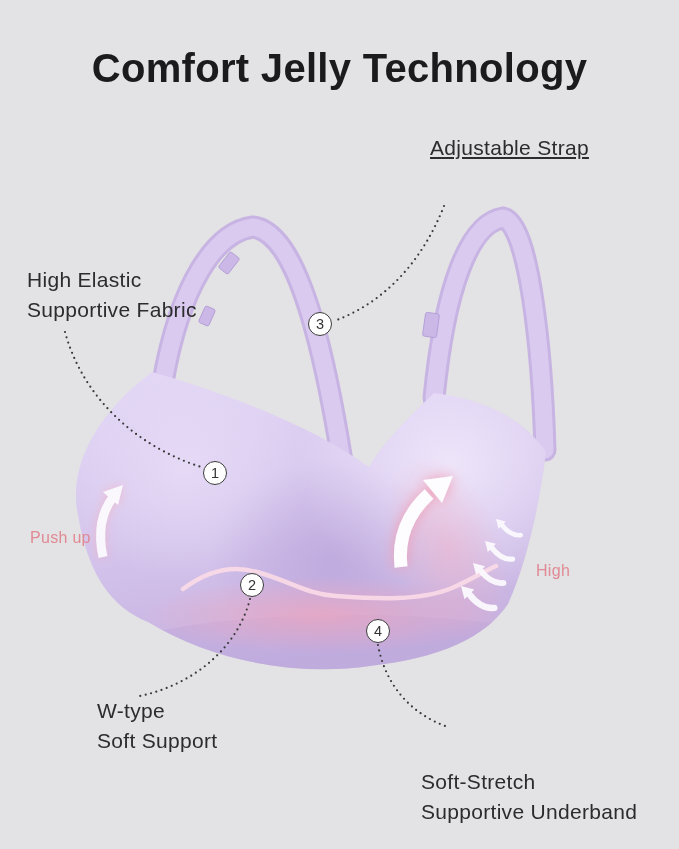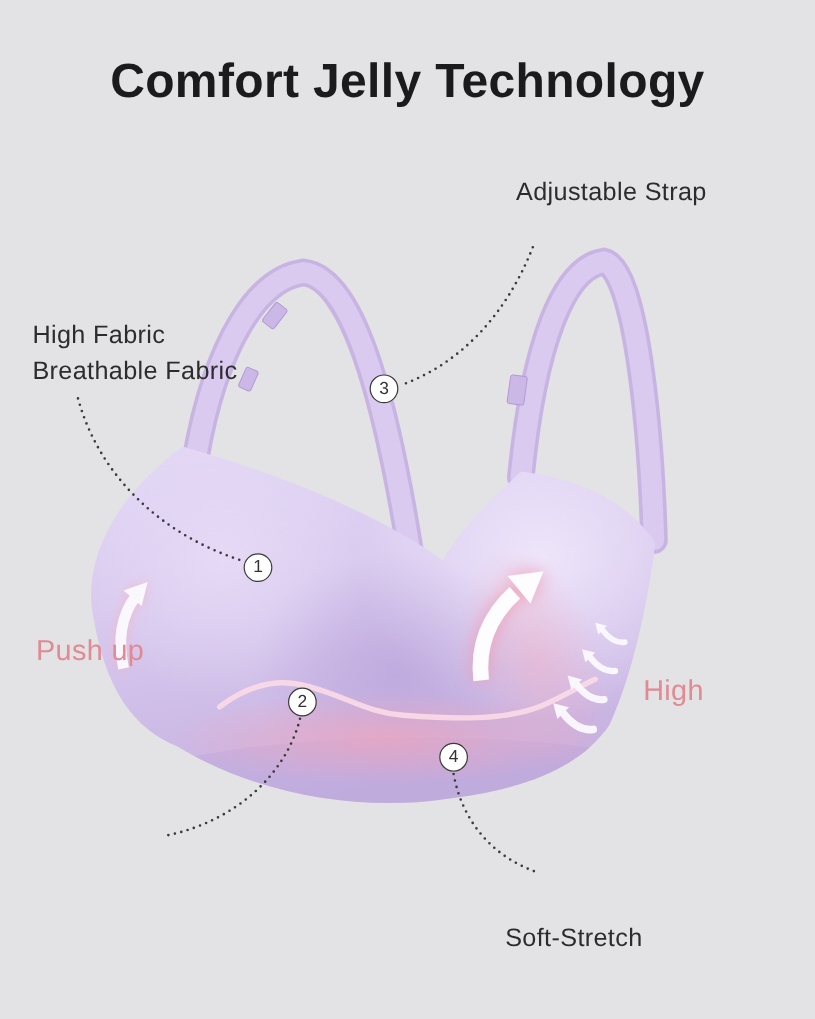--- a/index.html
+++ b/index.html
@@ -16,21 +16,21 @@
   .title{
     position:absolute; top:46px; left:0; width:679px; text-align:center;
     font-size:40px; font-weight:700; letter-spacing:.3px; color:var(--title_color,#1b1b1d); margin:0;
   }
   .bra-svg{position:absolute; left:0; top:0;}
   .callout-label{
     position:absolute; font-size:21px; line-height:30px; letter-spacing:.3px;
     color:var(--text_dark,#2c2c2e); white-space:nowrap;
   }
   .accent-label{
-    position:absolute; font-size:24px; letter-spacing:.3px;
+    position:absolute; font-size:16px; letter-spacing:.3px;
     color:var(--accent_pink,#e08a94); white-space:nowrap;
   }
   .marker{
     position:absolute; width:24px; height:24px; box-sizing:border-box;
     background:#fff; border:1.6px solid var(--marker_border,#3b3b3b); border-radius:50%;
     display:flex; align-items:center; justify-content:center;
     font-size:14.5px; color:#333;
   }
 </style>
 </head>
@@ -131,32 +131,37 @@
     </g>
 
     <g fill="none" stroke="var(--leader_dots,#3a3a3a)" stroke-width="2.2" stroke-linecap="round" stroke-dasharray="0 5.5">
       <path d="M 65,332 C 83,398 136,446 201,467"></path>
       <path d="M 250,599 C 238,646 196,684 140,696"></path>
       <path d="M 444,206 C 422,262 384,303 334,321"></path>
       <path d="M 378,645 C 385,684 410,714 448,727"></path>
     </g>
   </svg>
 
-  <div class="callout-label" style="left:430px; top:146px;">
+  <div class="callout-label" style="left:430px; top:133px;text-decoration:underline;">
     <div>Adjustable Strap</div>
   </div>
 
   <div class="callout-label" style="left:27px; top:265px;">
-    <div>High Fabric</div>
-    <div>Breathable Fabric</div>
+    <div>High Elastic</div>
+    <div>Supportive Fabric</div>
   </div>
 
+  <div class="callout-label" style="left:97px; top:696px;">
+    <div>W-type</div>
+    <div>Soft Support</div>
+  </div>
 
   <div class="callout-label" style="left:421px; top:767px;">
     <div>Soft-Stretch</div>
+    <div>Supportive Underband</div>
   </div>
 
   <div class="accent-label" style="left:30px; top:529px;">Push up</div>
   <div class="accent-label" style="left:536px; top:562px;">High</div>
 
   <div class="marker" style="left:203px; top:461px;">
     <span>1</span>
   </div>
   <div class="marker" style="left:240px; top:573px;">
     <span>2</span>

